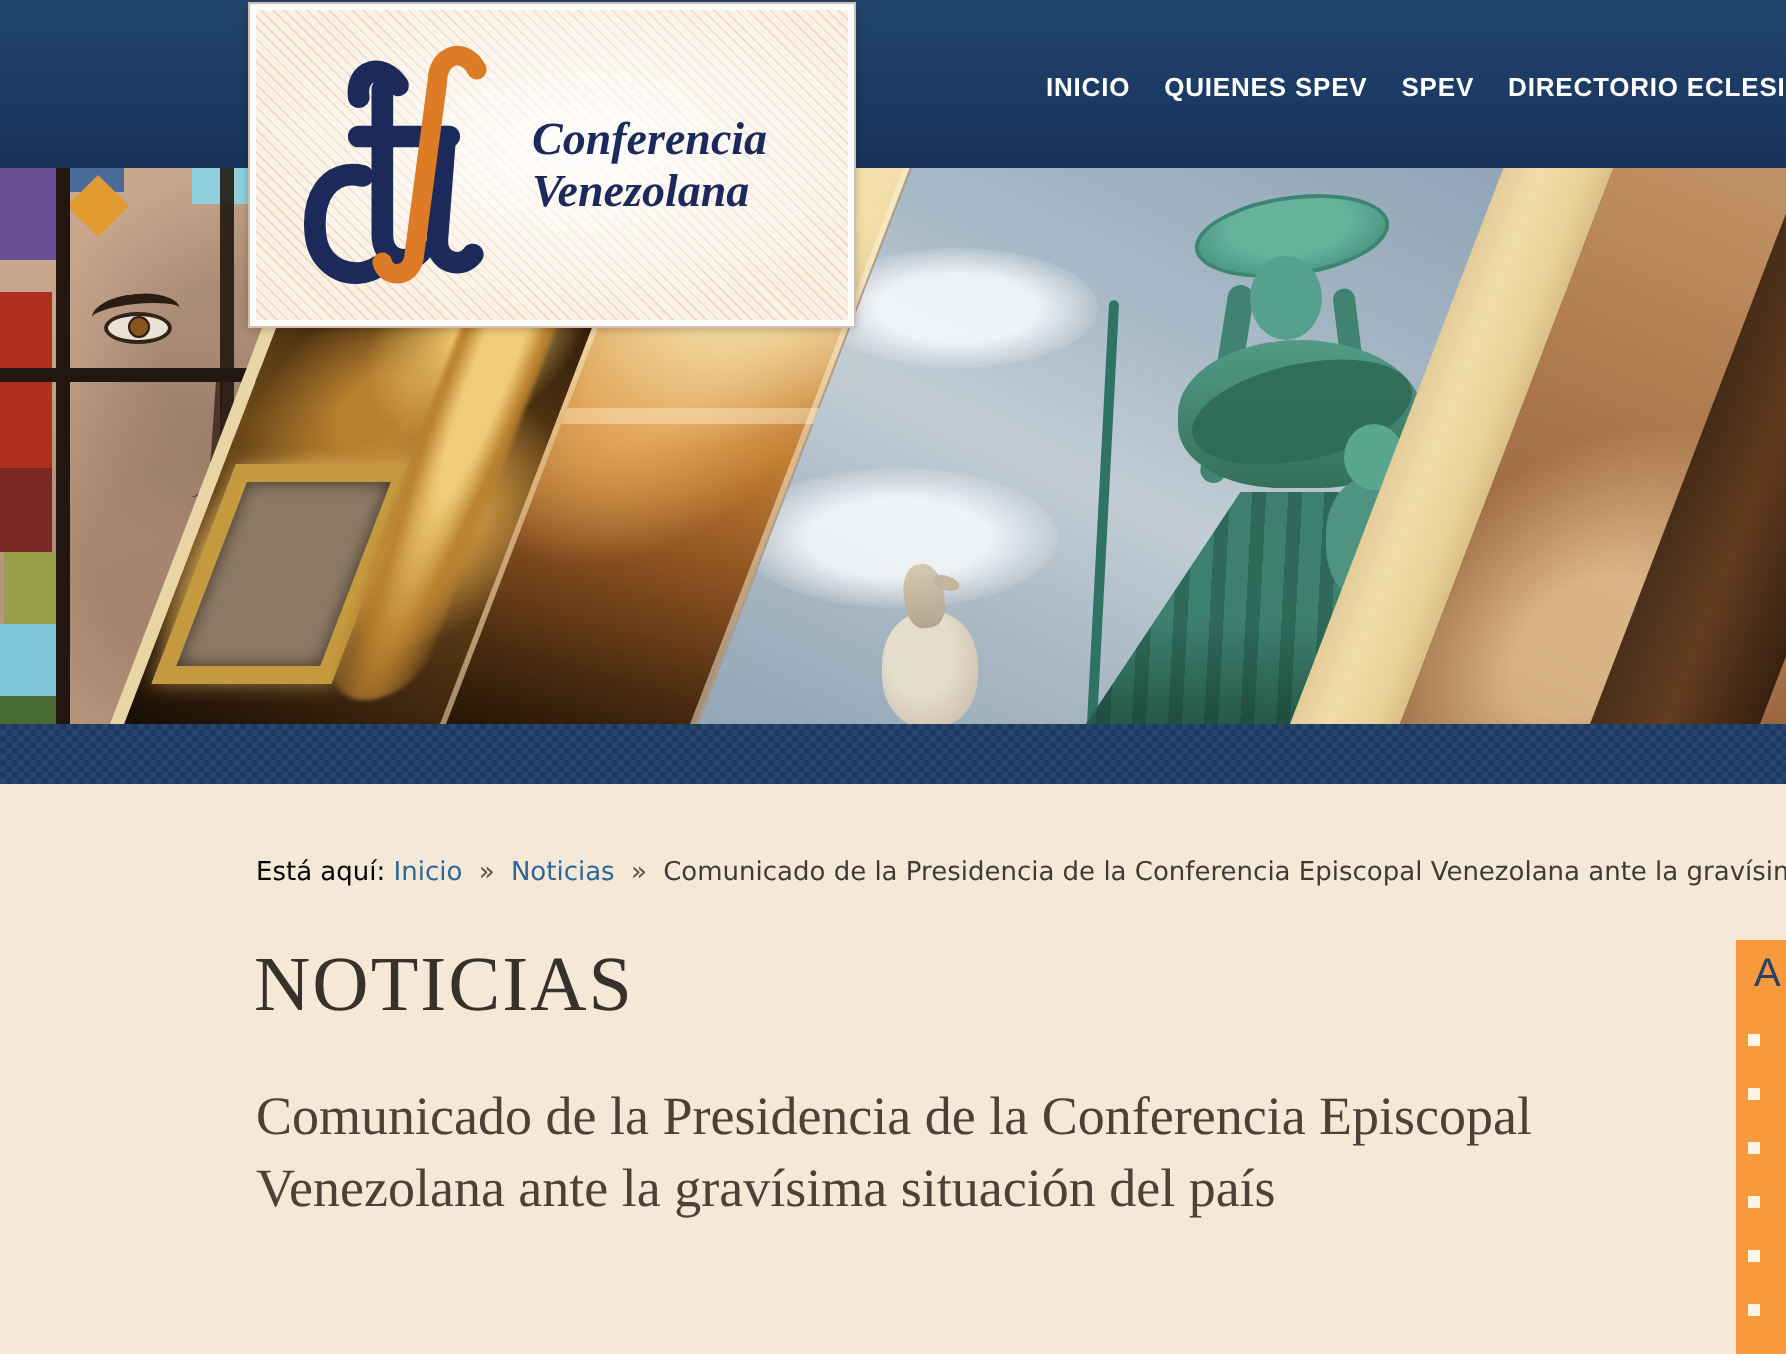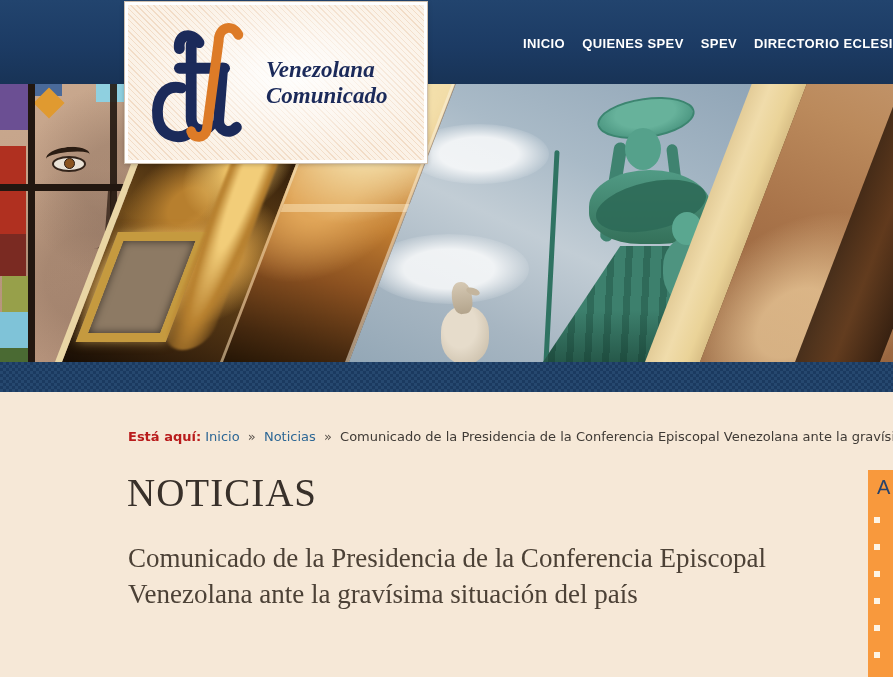--- a/index.html
+++ b/index.html
@@ -139,21 +139,21 @@
     background-image:conic-gradient(#26486f 90deg,#1b3a60 90deg 180deg,#26486f 180deg 270deg,#1b3a60 270deg);
     background-size:6px 6px;
   }
   
   .content{position:absolute;left:0;top:392px;width:893px;height:285px;background:#f6e8d7;}
   .breadcrumb{
     position:absolute;left:128px;top:429px;width:765px;height:20px;
     font-family:"DejaVu Sans",sans-serif;font-size:13px;color:#3f3a35;
     white-space:nowrap;overflow:hidden;
   }
-  .breadcrumb .bc-label{font-weight:bold;color:#b91c1c;}
+  .breadcrumb .bc-label{font-weight:normal;color:#000000;}
   .breadcrumb a{color:#2d6795;text-decoration:none;}
   .breadcrumb .sep{color:#5a534c;padding:0 4px;}
   .section-title{
     position:absolute;left:127px;top:470px;
     font-family:"Liberation Serif",serif;font-size:39px;font-weight:normal;
     letter-spacing:1px;color:#38302a;margin:0;
   }
   .article-title{
     position:absolute;left:128px;top:540px;width:690px;
     font-family:"Liberation Serif",serif;font-size:27px;font-weight:normal;
@@ -250,22 +250,22 @@
     <g fill="none" stroke="#1b2a5a" stroke-width="11" stroke-linecap="round">
       <path d="M40,72 C22,68 14,84 16,102 C18,120 36,126 48,118"></path>
       <path d="M58,26 C50,14 36,18 38,32"></path>
       <path d="M50,28 L50,102 C50,116 64,118 70,110"></path>
       <path d="M38,52 L84,52"></path>
       <path d="M82,52 L78,104 C77,116 90,120 96,112"></path>
     </g>
     <path d="M98,18 C92,6 78,10 78,24 L66,114 C64,124 52,124 50,116" fill="none" stroke="#dd7b27" stroke-width="10" stroke-linecap="round"></path>
   </svg>
   <div class="logo-text">
+    <div>Conferencia</div>
     <div>Venezolana</div>
-    <div>Comunicado</div>
   </div>
 </div>
 
 <div class="checkbar"></div>
 
 <div class="content"></div>
 
 <div class="breadcrumb">
   <span class="bc-label">Está aquí:</span>
   <a href="#">Inicio</a>

